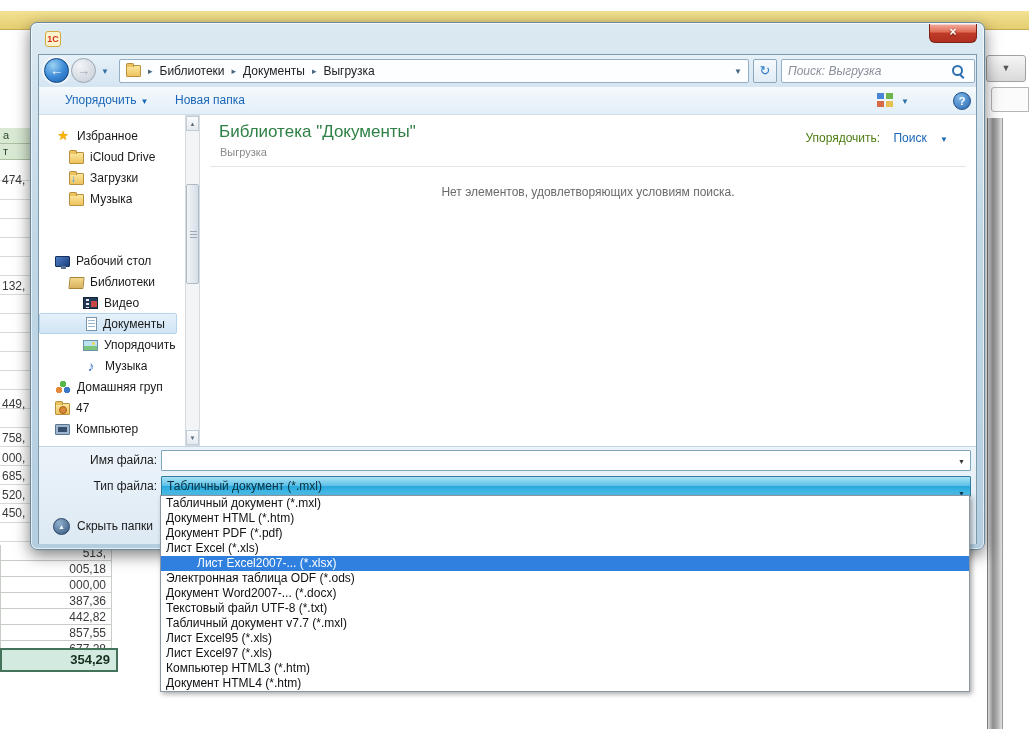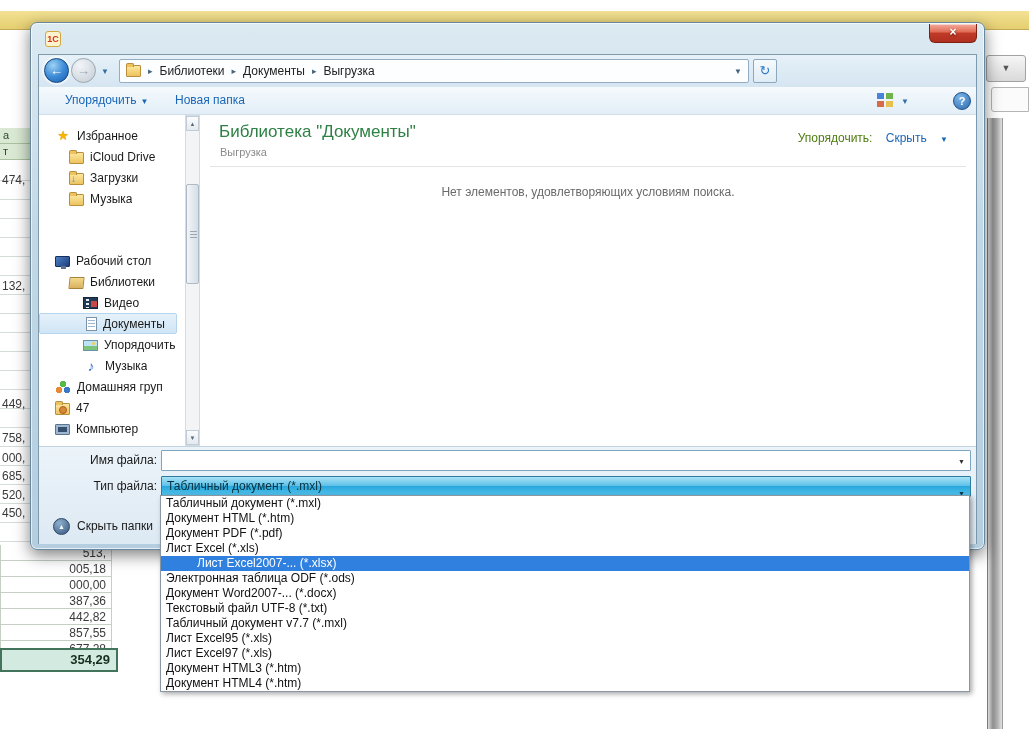--- a/index.html
+++ b/index.html
@@ -231,20 +231,24 @@
         <span class="ic-folder-sm"></span>
         <span class="crumb-sep">▸</span>
         <span class="crumb">Библиотеки</span>
         <span class="crumb-sep">▸</span>
         <span class="crumb">Документы</span>
         <span class="crumb-sep">▸</span>
         <span class="crumb">Выгрузка</span>
         <span class="crumb-dd">▼</span>
       </div>
       <div class="btn-refresh"><span>↻</span></div>
+      <div class="search-box">
+        <input type="text" placeholder="Поиск: Выгрузка" style="">
+        <span class="ic-magnifier"></span>
+      </div>
     </div>
 
     <div class="tool-row">
       <span class="tool-link" style="left:26px"><span>Упорядочить</span><span class="tool-dd">▼</span></span>
       <span class="tool-link" style="left:136px">Новая папка</span>
       <span class="ic-viewgrid"></span>
       <span class="viewgrid-dd">▼</span>
       <div class="btn-help">?</div>
     </div>
 
@@ -308,21 +312,21 @@
         <div class="ss-btn ss-up">▲</div>
         <div class="ss-thumb"></div>
         <div class="ss-btn ss-down">▼</div>
       </div>
 
       <div class="main-pane">
         <div class="lib-title">Библиотека "Документы"</div>
         <div class="lib-sub">Выгрузка</div>
         <div class="arrange">
           <span class="al">Упорядочить:</span>
-          <span class="av">Скрыть</span>
+          <span class="av">Поиск</span>
           <span class="av" style="font-size:8px">▼</span>
         </div>
         <div class="main-sep"></div>
         <div class="empty-msg">Нет элементов, удовлетворяющих условиям поиска.</div>
       </div>
     </div>
 
     <div class="footer">
       <div class="f-label" style="top:6px">Имя файла:</div>
       <div class="fname-combo">
@@ -346,17 +350,17 @@
     <li>Документ HTML (*.htm)</li>
     <li>Документ PDF (*.pdf)</li>
     <li>Лист Excel (*.xls)</li>
     <li class="sel">Лист Excel2007-... (*.xlsx)</li>
     <li>Электронная таблица ODF (*.ods)</li>
     <li>Документ Word2007-... (*.docx)</li>
     <li>Текстовый файл UTF-8 (*.txt)</li>
     <li>Табличный документ v7.7 (*.mxl)</li>
     <li>Лист Excel95 (*.xls)</li>
     <li>Лист Excel97 (*.xls)</li>
-    <li>Документ HTML3 (*.htm)</li>
+    <li>Компьютер HTML3 (*.htm)</li>
     <li>Документ HTML4 (*.htm)</li>
   </ul>
 
 </div>
 
 </body></html>

